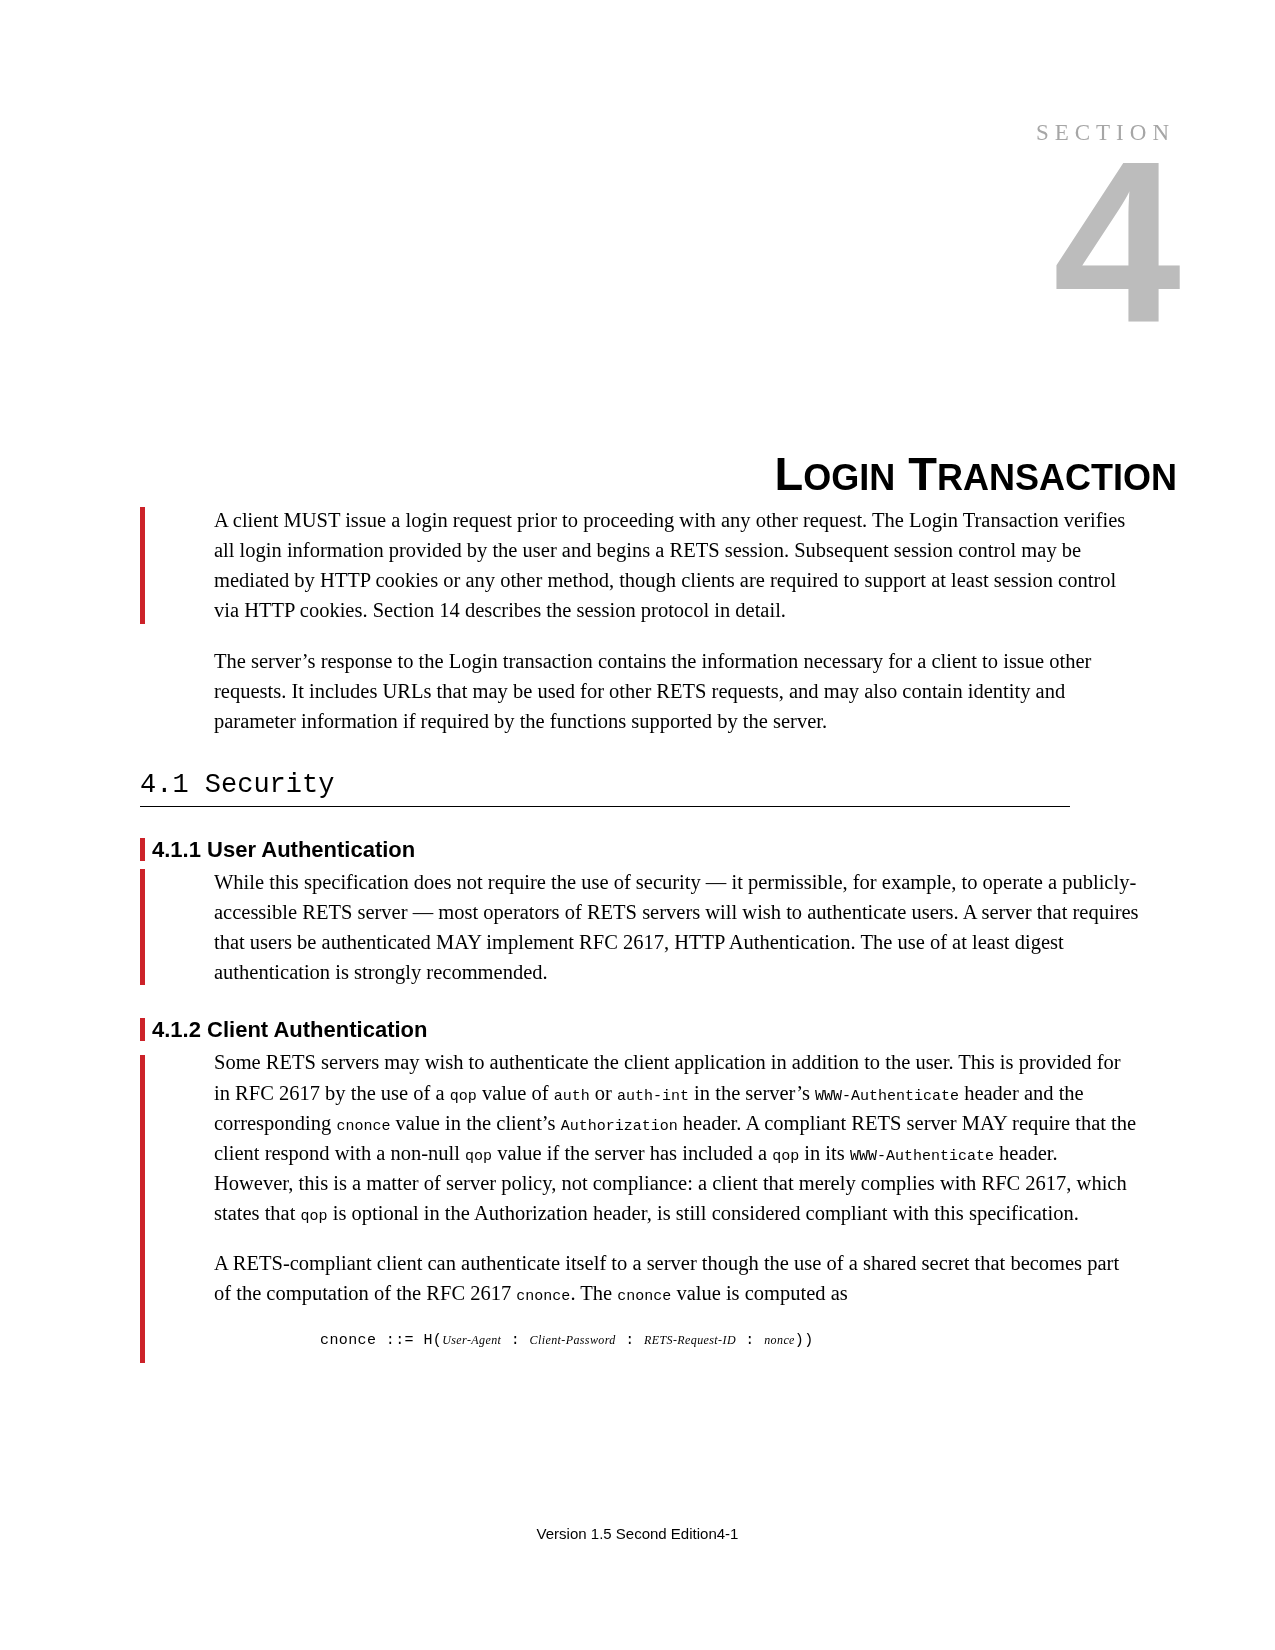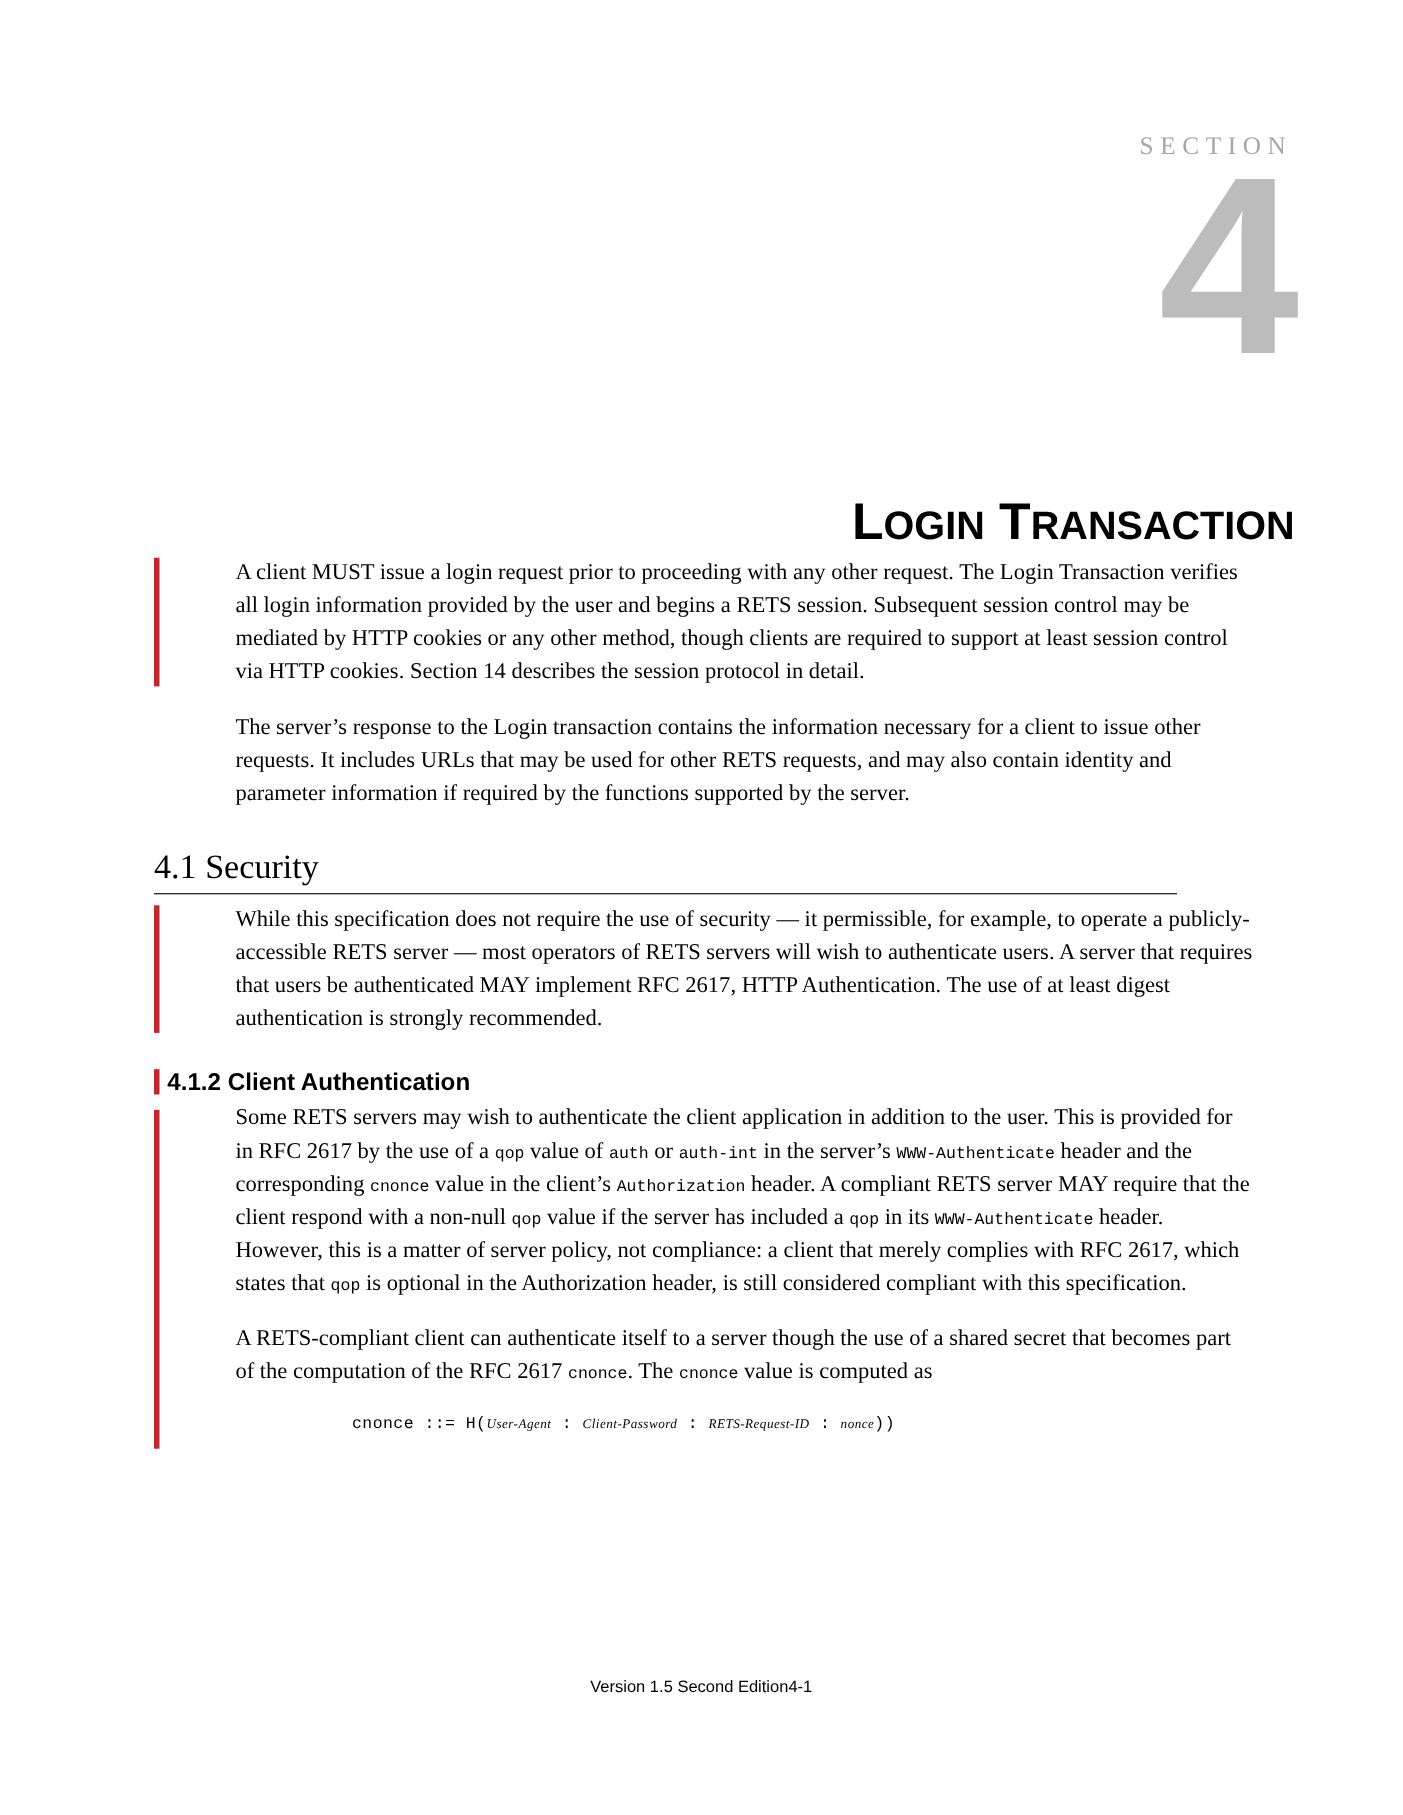--- a/index.html
+++ b/index.html
@@ -85,22 +85,22 @@
     background: #cc2229;
   }
 
   
   .h2-wrap {
     position: relative;
     margin: 34px 0 8px 0;
     padding-left: 0px;
   }
   .h2 {
-    font-family: Liberation Serif, serif;
-    font-size: 31px;
+    font-family: Liberation Mono, monospace;
+    font-size: 27px;
     font-weight: normal;
     padding-bottom: 6px;
     border-bottom: 1.5px solid #000;
     margin: 0 0 0 0;
     width: 930px;
   }
 
   .h3-wrap {
     position: relative;
     margin: 30px 0 4px 0;
@@ -177,20 +177,24 @@
     </div>
 
     <div class="para">
       <span>The server’s response to the Login transaction contains the information necessary for a client to issue other requests. It includes URLs that may be used for other RETS requests, and may also contain identity and parameter information if required by the functions supported by the server.</span>
     </div>
 
     <div class="h2-wrap">
       <div class="h2">4.1 Security</div>
     </div>
 
+    <div class="h3-wrap">
+      <span class="h3-bar"></span>
+      <div class="h3">4.1.1 User Authentication</div>
+    </div>
 
     <div class="para">
       <span class="changebar"></span>
       <span>While this specification does not require the use of security — it permissible, for example, to operate a publicly-accessible RETS server — most operators of RETS servers will wish to authenticate users. A server that requires that users be authenticated MAY implement RFC 2617, HTTP Authentication. The use of at least digest authentication is strongly recommended.</span>
     </div>
 
     <div class="h3-wrap">
       <span class="h3-bar"></span>
       <div class="h3">4.1.2 Client Authentication</div>
     </div>

